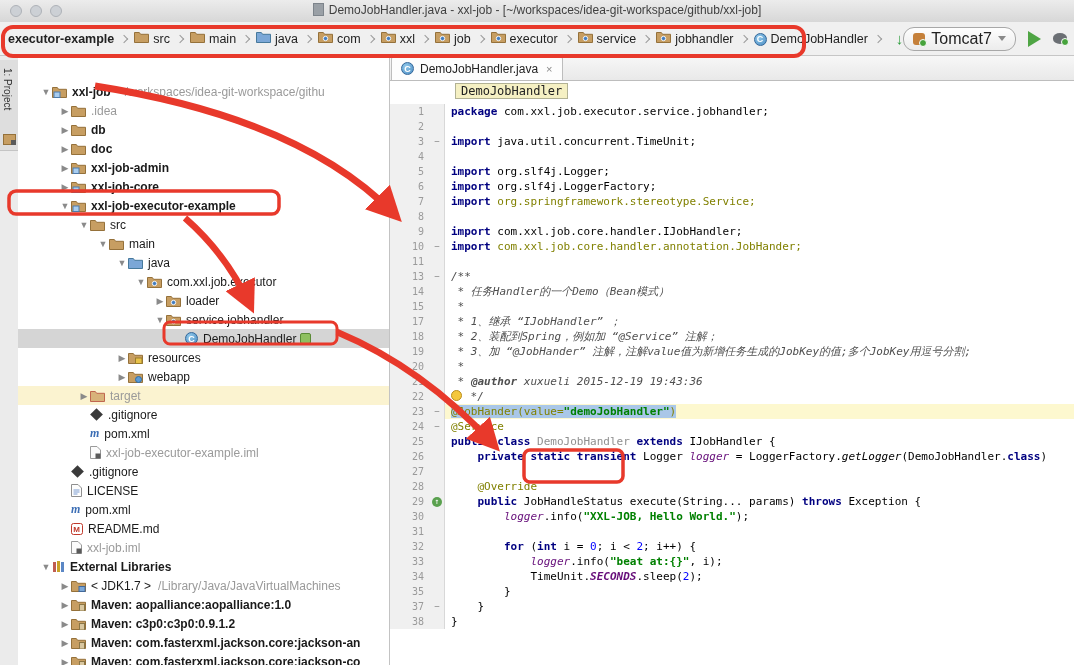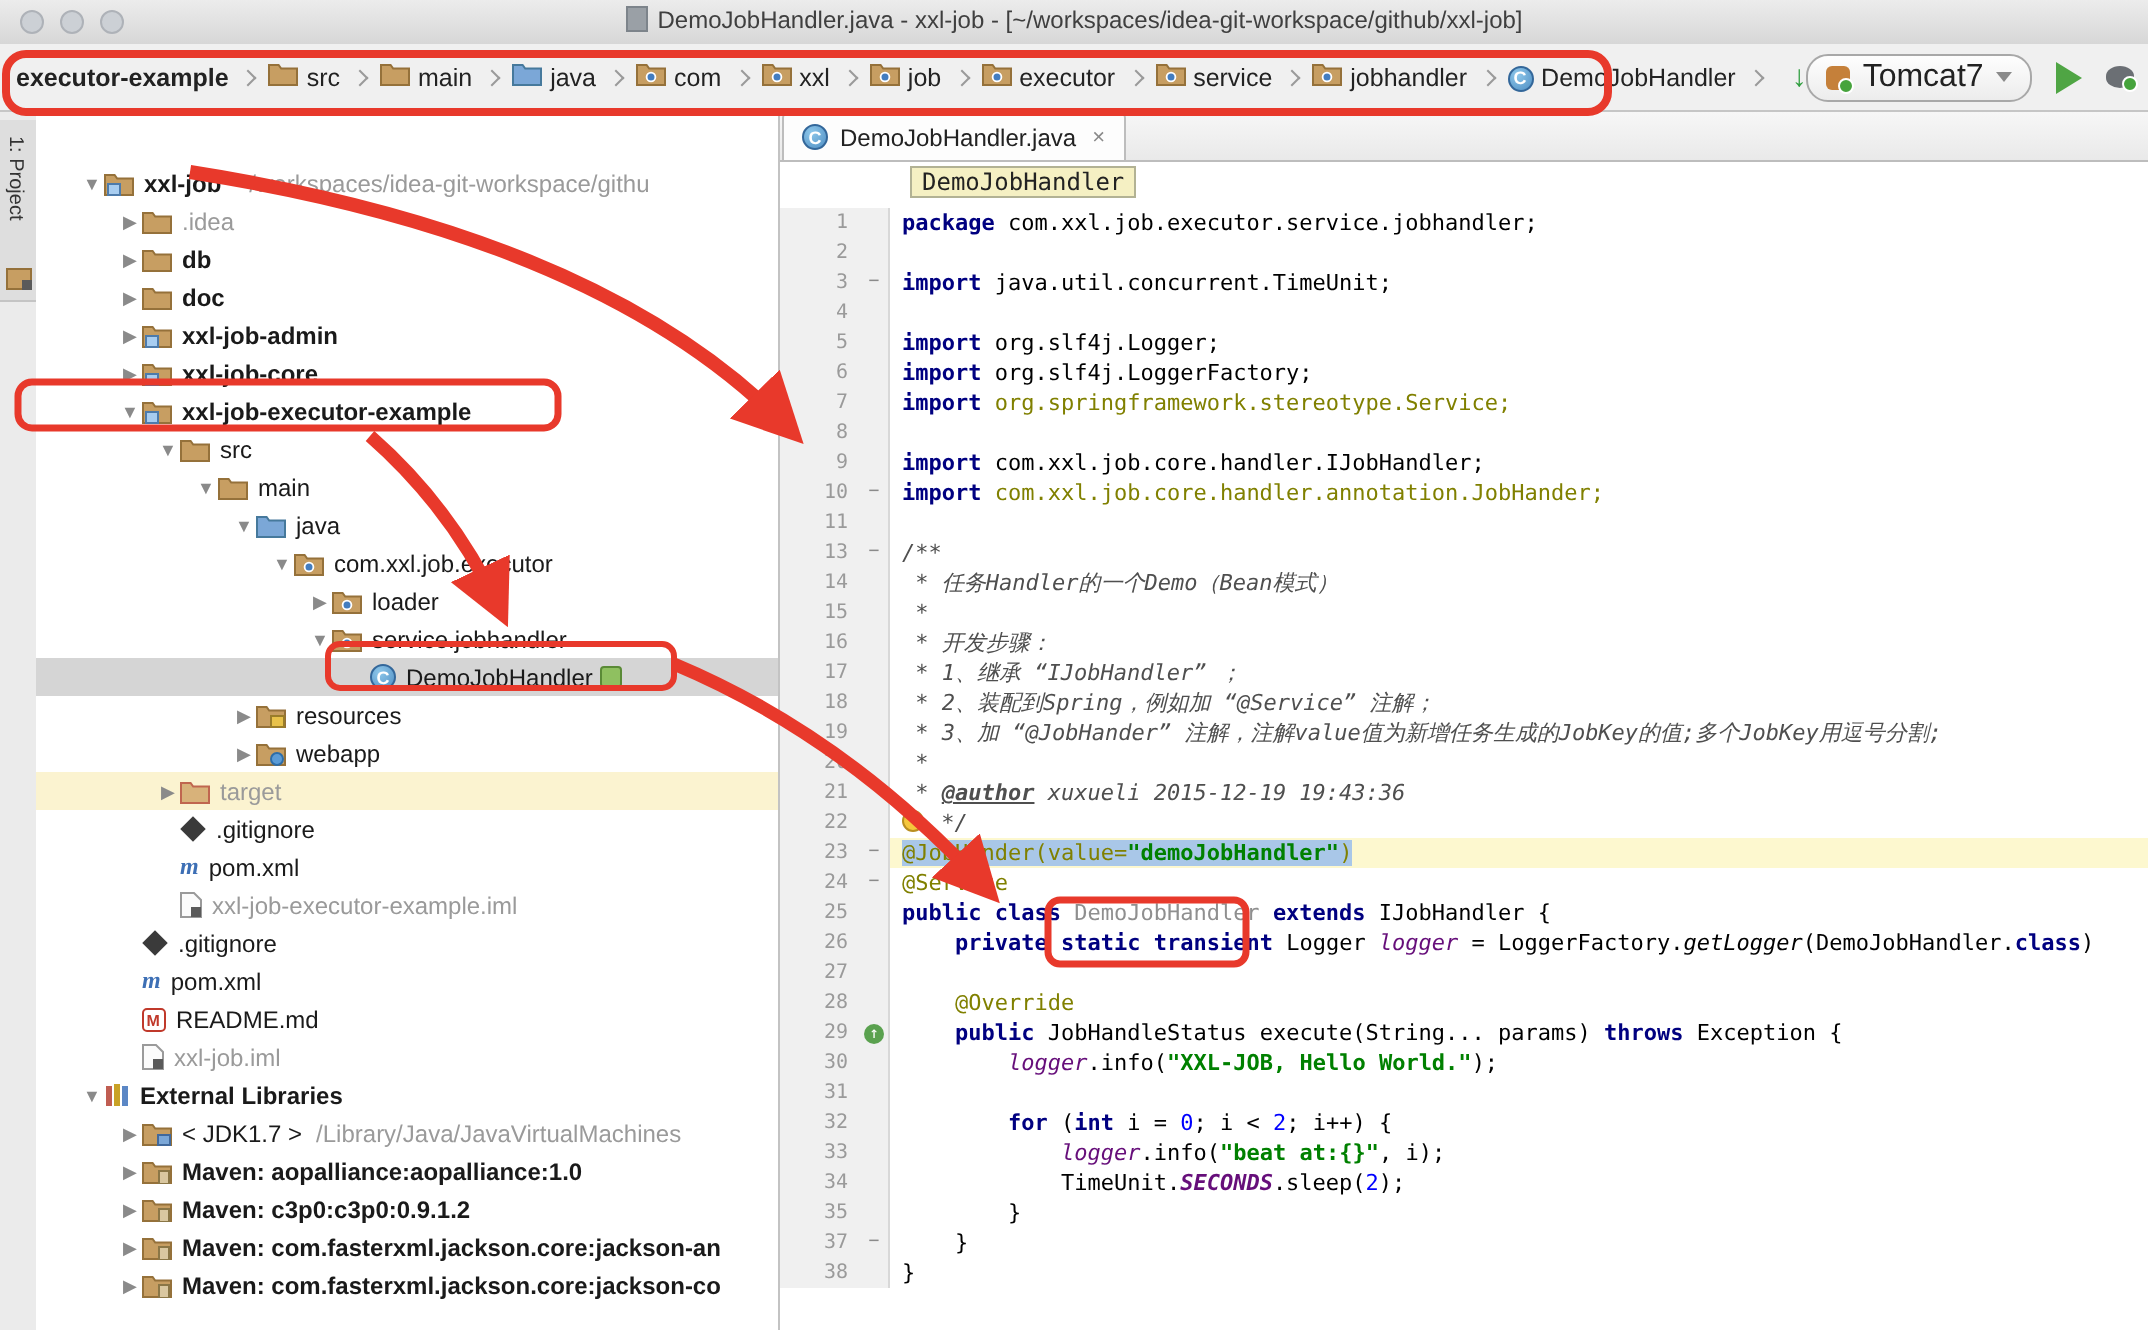--- a/index.html
+++ b/index.html
@@ -84,21 +84,21 @@
     box-sizing:border-box;font-size:10px;}
   .fold{width:14px;flex:none;background:#f0f0f0;border-right:1px solid #d8d8d8;color:#8a8a8a;
     text-align:center;font-size:9px;display:flex;align-items:center;justify-content:center;}
   .cc{flex:1;padding-left:6px;overflow:hidden;}
   .cl.caret .cc{background:#fdf8cf;}
   .selbg{background:#a9c7e8;}
   .tk-k{color:#000080;font-weight:bold;}
   .tk-p{color:#000;}
   .tk-a{color:#808000;text-align:center;}
   .tk-c{color:#4f4f4f;font-style:italic;}
-  .tk-t{color:#4f4f4f;font-style:italic;font-weight:bold;text-decoration:underline;}
+  .tk-t{color:#4f4f4f;font-style:italic;font-weight:bold;}
   .tk-s{color:#008000;font-weight:bold;}
   .tk-n{color:#0000ff;}
   .tk-f{color:#660e7a;font-style:italic;}
   .tk-sf{color:#660e7a;font-style:italic;font-weight:bold;}
   .tk-sm{font-style:italic;color:#000;}
   .tk-g{color:#8f8f8f;}
   .ovr{width:10px;height:10px;border-radius:50%;background:#5aa14f;color:#fff;font-size:8px;
     line-height:10px;text-align:center;}
   .bulb{display:inline-block;width:9px;height:9px;border-radius:50%;background:#f5c73c;
     border:1px solid #b98e1f;margin-right:2px;vertical-align:-1px;}
@@ -408,20 +408,30 @@
           </svg>
         </span>
         <span class="tlabel gray">xxl-job-executor-example.iml</span>
       </div>
       <div class="trow" style="padding-left: 41px;">
         <span class="tarr"></span>
         <span class="tico">
           <span class="gitig"></span>
         </span>
         <span class="tlabel">.gitignore</span>
+      </div>
+      <div class="trow" style="padding-left: 41px;">
+        <span class="tarr"></span>
+        <span class="tico">
+          <svg width="11" height="13">
+            <path d="M.5 .5 h6.5 l3.5 3.5 v8.5 h-10 z" fill="#fdfdfd" stroke="#8f8f8f"></path>
+            <path d="M2.5 6 h6 M2.5 8 h6 M2.5 10 h4" stroke="#7a9bd0"></path>
+          </svg>
+        </span>
+        <span class="tlabel">LICENSE</span>
       </div>
       <div class="trow" style="padding-left: 41px;">
         <span class="tarr"></span>
         <span class="tico">
           <span class="mvn">m</span>
         </span>
         <span class="tlabel">pom.xml</span>
       </div>
       <div class="trow" style="padding-left: 41px;">
         <span class="tarr"></span>
@@ -527,21 +537,20 @@
       <div class="cl"><span class="ln">5</span><span class="fold"></span><span class="cc"><span class="tk-k">import </span><span class="tk-p">org.slf4j.Logger;</span></span></div>
       <div class="cl"><span class="ln">6</span><span class="fold"></span><span class="cc"><span class="tk-k">import </span><span class="tk-p">org.slf4j.LoggerFactory;</span></span></div>
       <div class="cl"><span class="ln">7</span><span class="fold"></span><span class="cc"><span class="tk-k">import </span><span class="tk-a">org.springframework.stereotype.Service;</span></span></div>
       <div class="cl"><span class="ln">8</span><span class="fold"></span><span class="cc"></span></div>
       <div class="cl"><span class="ln">9</span><span class="fold"></span><span class="cc"><span class="tk-k">import </span><span class="tk-p">com.xxl.job.core.handler.IJobHandler;</span></span></div>
       <div class="cl"><span class="ln">10</span><span class="fold">−</span><span class="cc"><span class="tk-k">import </span><span class="tk-a">com.xxl.job.core.handler.annotation.JobHander;</span></span></div>
       <div class="cl"><span class="ln">11</span><span class="fold"></span><span class="cc"></span></div>
       <div class="cl"><span class="ln">13</span><span class="fold">−</span><span class="cc"><span class="tk-c">/**</span></span></div>
       <div class="cl"><span class="ln">14</span><span class="fold"></span><span class="cc"><span class="tk-c"> * 任务Handler的一个Demo（Bean模式）</span></span></div>
       <div class="cl"><span class="ln">15</span><span class="fold"></span><span class="cc"><span class="tk-c"> *</span></span></div>
-      <div class="cl"><span class="ln">16</span><span class="fold"></span><span class="cc"><span class="tk-c"> * 开发步骤：</span></span></div>
       <div class="cl"><span class="ln">17</span><span class="fold"></span><span class="cc"><span class="tk-c"> * 1、继承 “IJobHandler” ；</span></span></div>
       <div class="cl"><span class="ln">18</span><span class="fold"></span><span class="cc"><span class="tk-c"> * 2、装配到Spring，例如加 “@Service” 注解；</span></span></div>
       <div class="cl"><span class="ln">19</span><span class="fold"></span><span class="cc"><span class="tk-c"> * 3、加 “@JobHander” 注解，注解value值为新增任务生成的JobKey的值;多个JobKey用逗号分割;</span></span></div>
       <div class="cl"><span class="ln">20</span><span class="fold"></span><span class="cc"><span class="tk-c"> *</span></span></div>
       <div class="cl"><span class="ln">21</span><span class="fold"></span><span class="cc"><span class="tk-c"> * </span><span class="tk-t">@author</span><span class="tk-c"> xuxueli 2015-12-19 19:43:36</span></span></div>
       <div class="cl"><span class="ln">22</span><span class="fold"></span><span class="cc"><span class="bulb"></span><span class="tk-c"> */</span></span></div>
       <div class="cl caret"><span class="ln">23</span><span class="fold">−</span><span class="cc"><span class="selbg"><span class="tk-a">@JobHander(value=</span><span class="tk-s">"demoJobHandler"</span><span class="tk-a">)</span></span></span></div>
       <div class="cl"><span class="ln">24</span><span class="fold">−</span><span class="cc"><span class="tk-a">@Service</span></span></div>
       <div class="cl"><span class="ln">25</span><span class="fold"></span><span class="cc"><span class="tk-k">public class </span><span class="tk-g">DemoJobHandler </span><span class="tk-k">extends </span><span class="tk-p">IJobHandler {</span></span></div>
       <div class="cl"><span class="ln">26</span><span class="fold"></span><span class="cc"><span class="tk-p">    </span><span class="tk-k">private static transient </span><span class="tk-p">Logger </span><span class="tk-f">logger</span><span class="tk-p"> = LoggerFactory.</span><span class="tk-sm">getLogger</span><span class="tk-p">(DemoJobHandler.</span><span class="tk-k">class</span><span class="tk-p">)</span></span></div>

